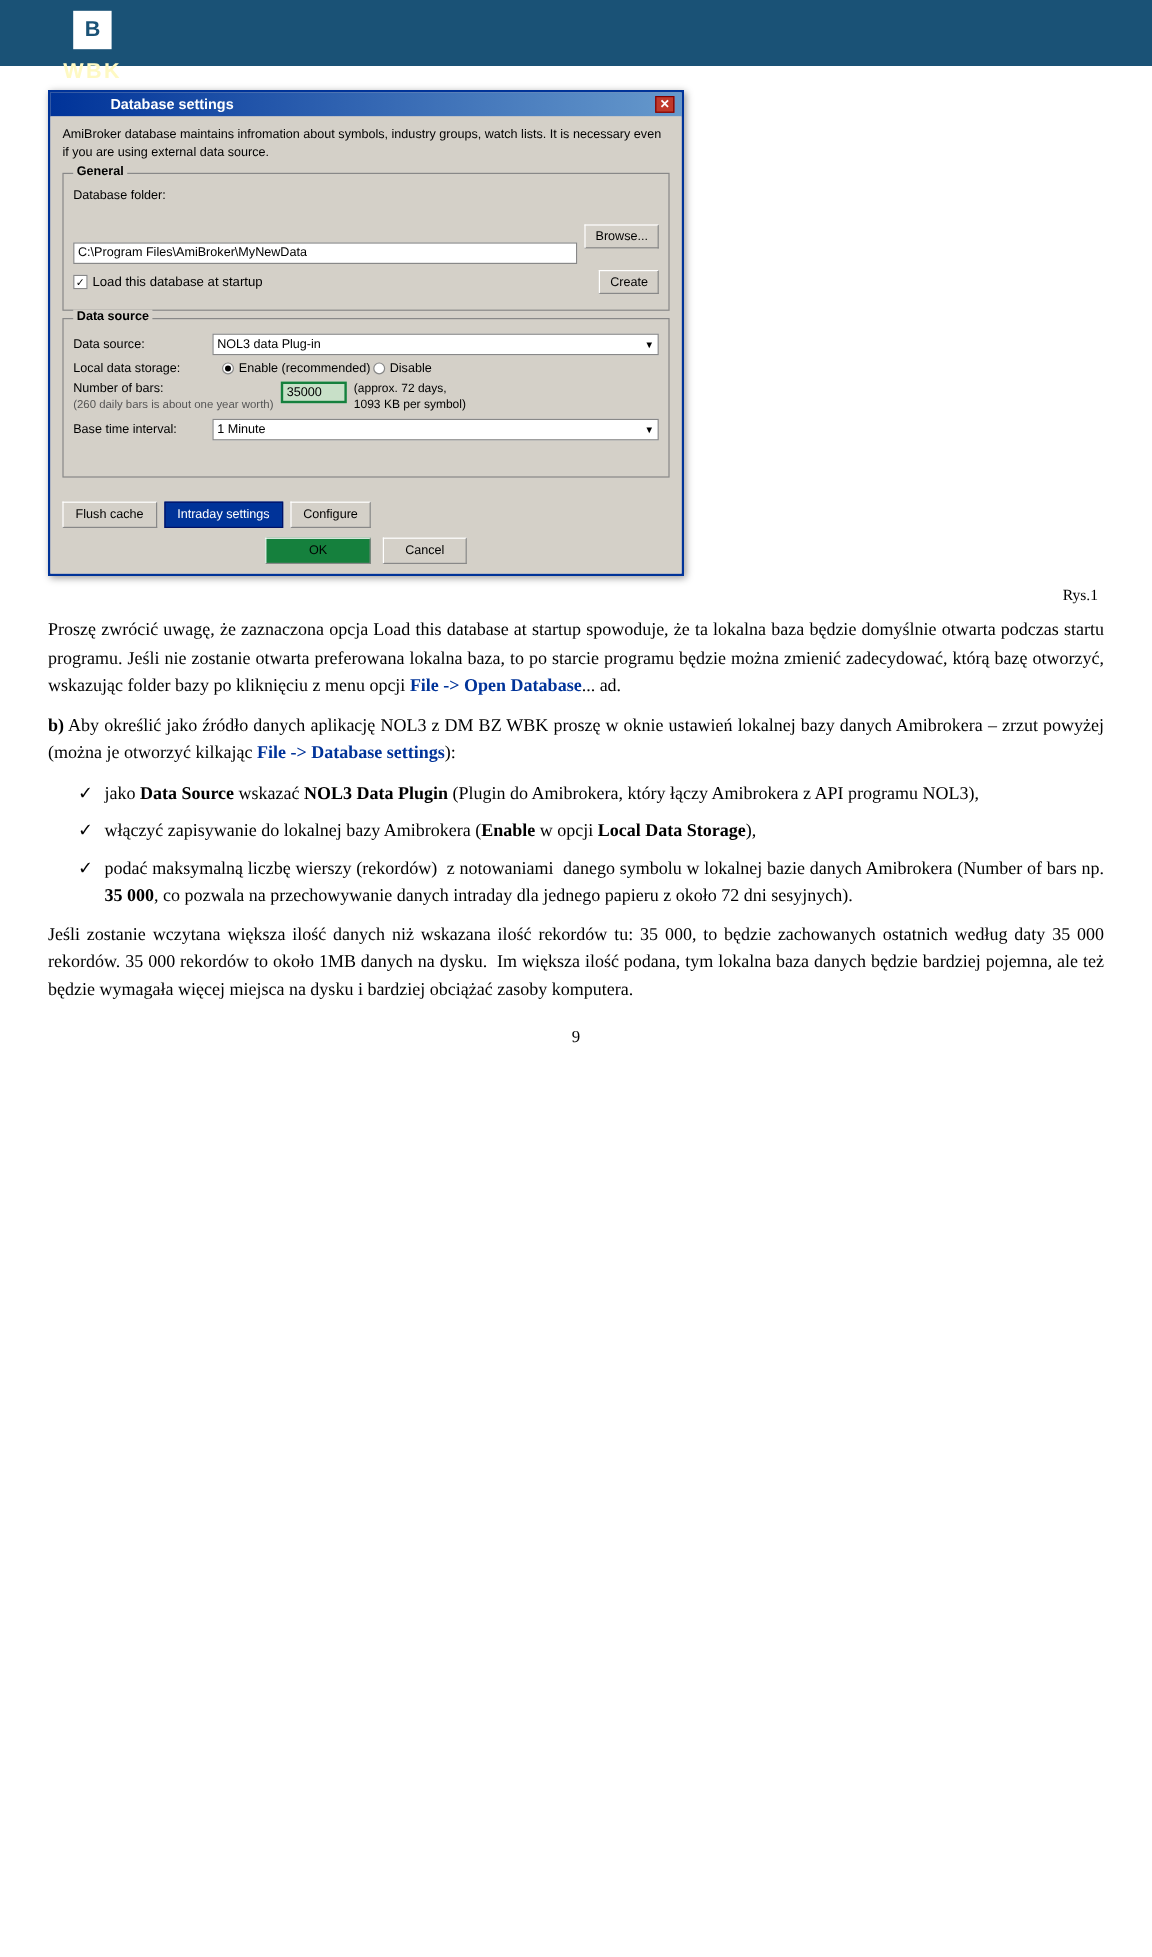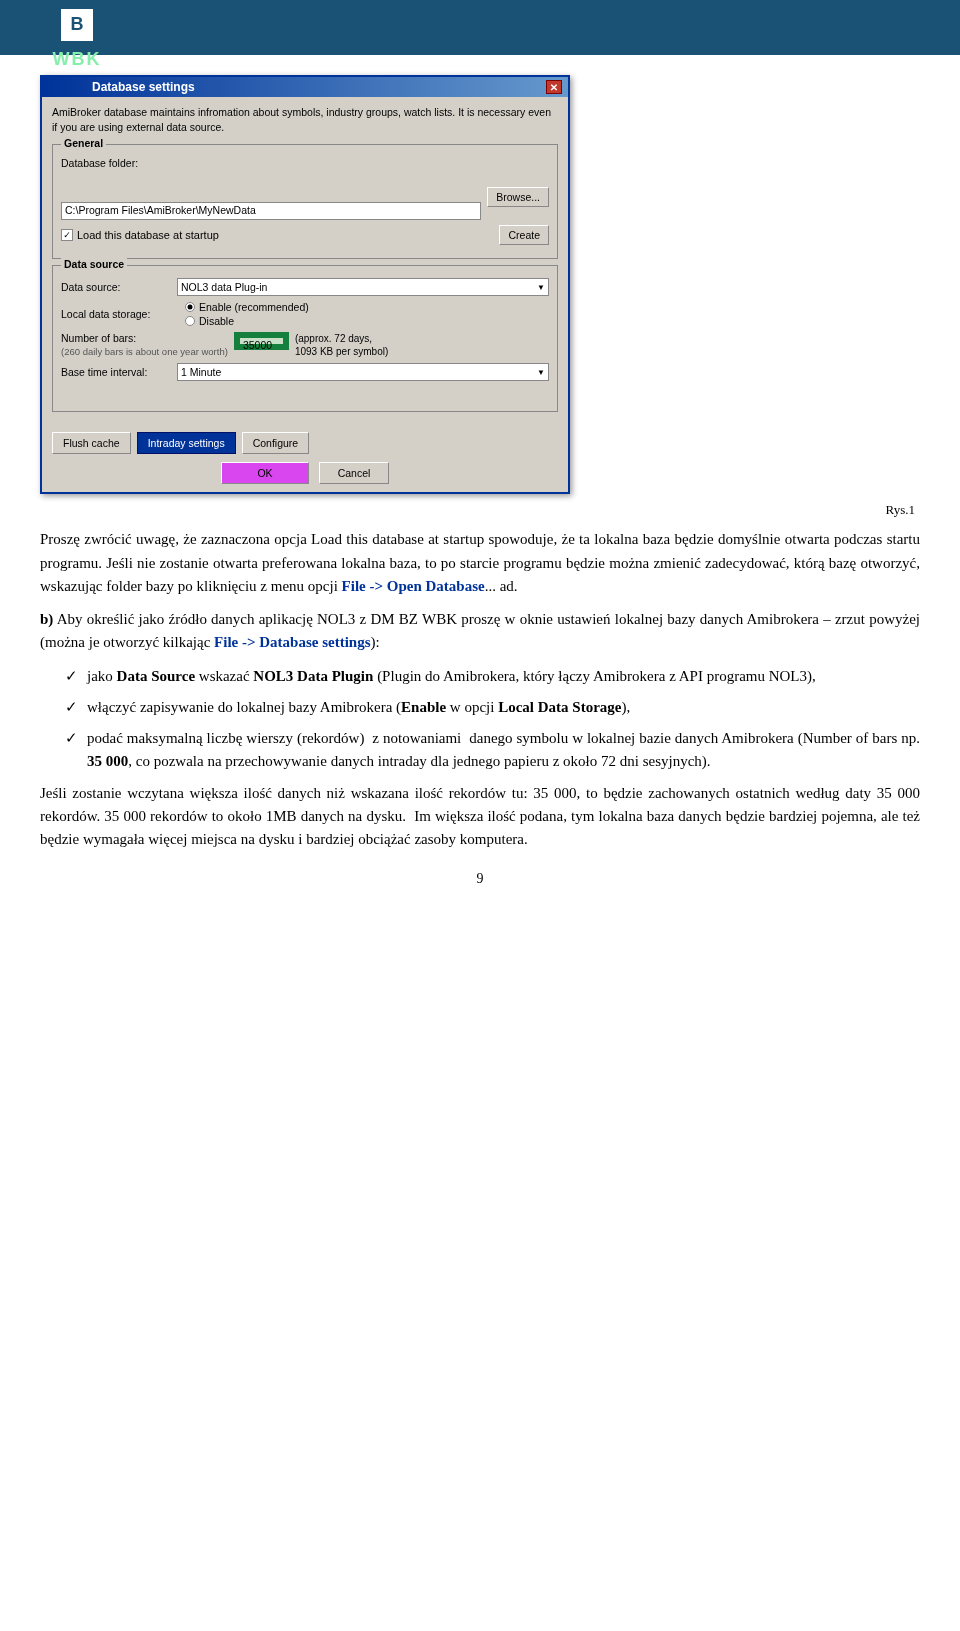--- a/index.html
+++ b/index.html
@@ -40,21 +40,21 @@
       background: #fff;
       display: flex;
       align-items: center;
       justify-content: center;
       font-weight: bold;
       font-size: 18px;
       color: #1a5276;
       font-family: Arial, sans-serif;
     }
     .logo-text-wbk {
-      color: #86efac;
+      color: #fef9c3;
       font-size: 18px;
       font-weight: bold;
       font-family: Arial, sans-serif;
       letter-spacing: 2px;
     }
 
     
     .page-content {
       padding: 20px 40px 40px 40px;
     }
@@ -214,21 +214,20 @@
       display: flex;
       align-items: center;
       justify-content: space-between;
     }
     .ds-dropdown-arrow {
       font-size: 8px;
     }
 
     .radio-group {
       display: flex;
-      flex-direction: column;
       gap: 2px;
       margin-left: 8px;
     }
     .radio-row {
       display: flex;
       align-items: center;
       gap: 4px;
       font-size: 10.5px;
     }
     .radio-btn {
@@ -258,21 +257,21 @@
       gap: 6px;
       margin-bottom: 5px;
     }
     .bars-label-block {
       font-size: 10.5px;
       min-width: 110px;
       line-height: 1.3;
     }
     .bars-input {
       background: #fff;
-      border: 6px solid #15803d;
+      border: 2px solid #15803d;
       height: 18px;
       font-size: 10.5px;
       padding: 1px 3px;
       width: 55px;
       background: #c8e0c8;
     }
     .bars-note {
       font-size: 10px;
       line-height: 1.3;
       color: #000;
@@ -313,21 +312,21 @@
       cursor: pointer;
     }
 
     .dialog-ok-cancel {
       display: flex;
       justify-content: center;
       gap: 10px;
       margin-top: 6px;
     }
     .dialog-ok-btn {
-      background: #d946ef;
+      background: #15803d;
       border: 1px solid #888;
       border-top-color: #fff;
       border-left-color: #fff;
       height: 22px;
       width: 88px;
       font-size: 10.5px;
       cursor: pointer;
     }
     .dialog-cancel-btn {
       background: #d4d0c8;

